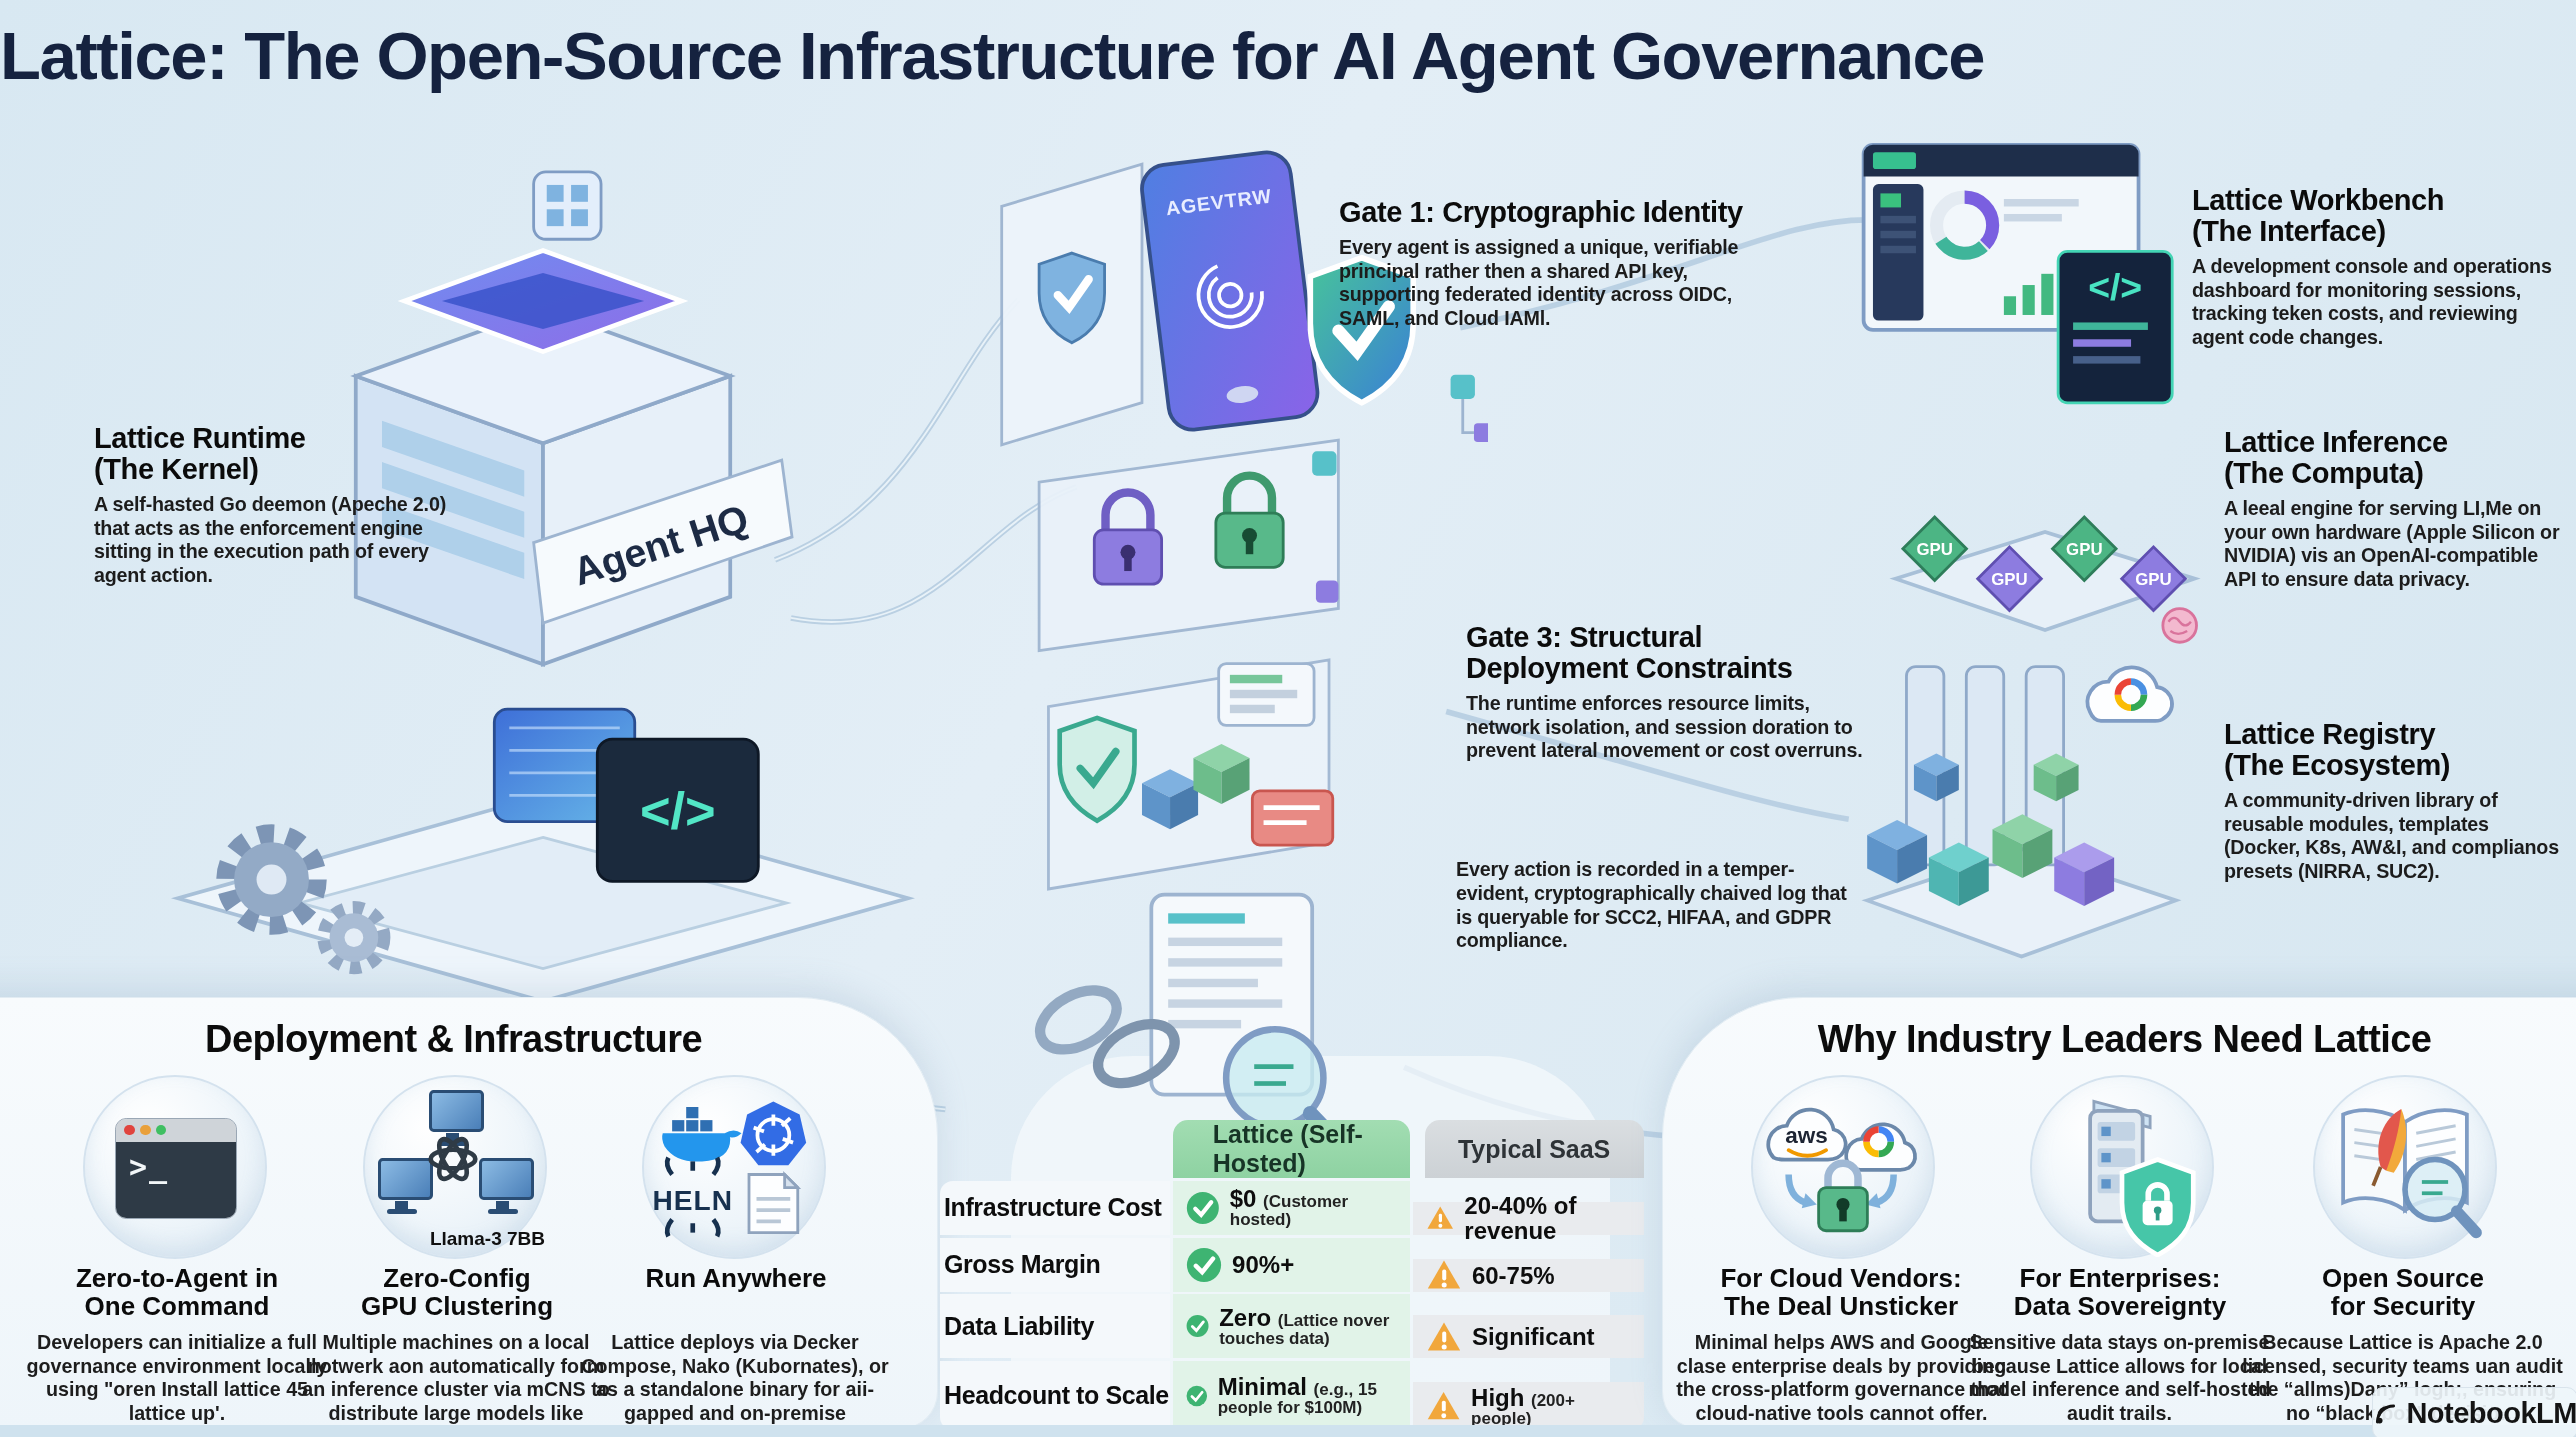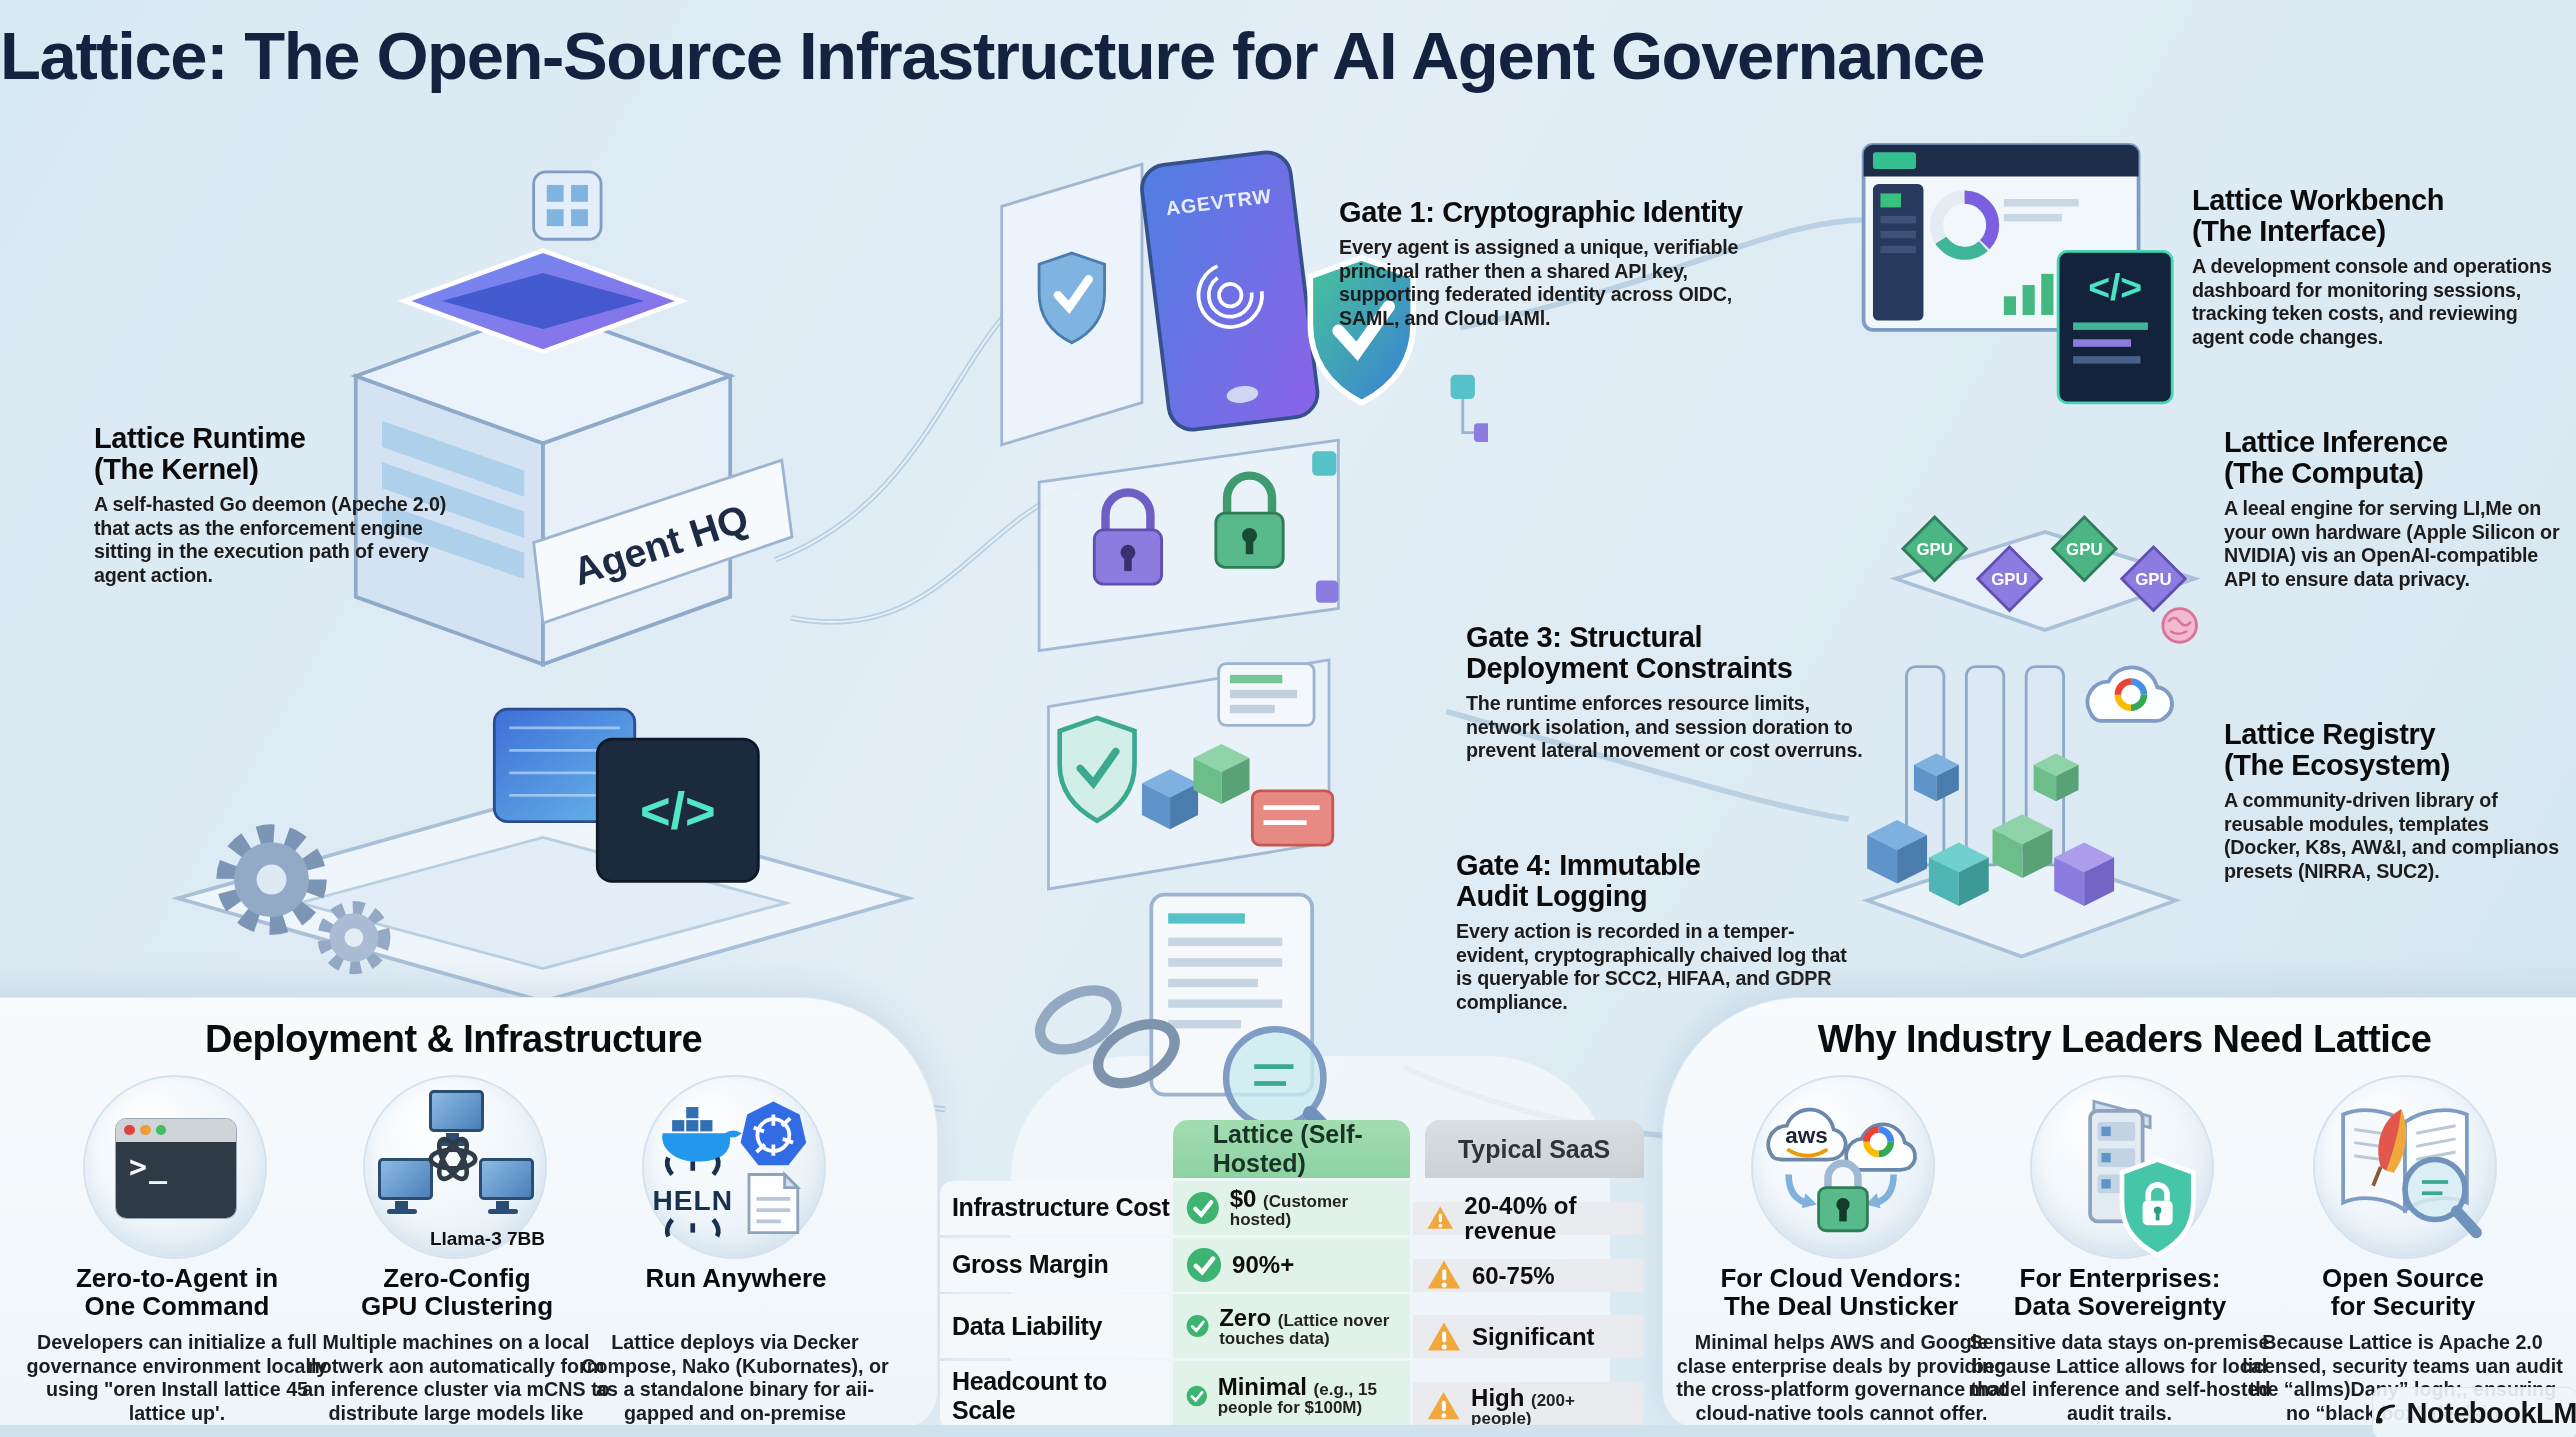--- a/index.html
+++ b/index.html
@@ -58,21 +58,21 @@
   .cluster-label{position:absolute;left:0;right:0;bottom:7.5px;text-align:right;
     font-size:19px;font-weight:bold;color:#101010;}
   
   .cmp{left:940px;top:1120px;width:698px;}
   .cmp-grid{display:grid;grid-template-columns:230px 237px 231px;
     grid-template-rows:58px 54px 54px 64px 69px;gap:2.8px;}
   .chip{display:flex;align-items:center;justify-content:center;
     font-weight:bold;font-size:25px;border-radius:15px 15px 0 0;}
   .chip-green{background:linear-gradient(#a2ddb2,#8ed2a2);color:#173426;padding-left:40px;}
   .chip-gray{background:linear-gradient(#dadee1,#ccd1d5);color:#2e3337;margin-left:12px;}
-  .c-label{background:#f4f8fb;display:flex;align-items:center;padding-left:12px;
+  .c-label{background:#f4f8fb;display:flex;align-items:center;padding-left:4px;
     font-weight:bold;font-size:25px;color:#0d0d0d;letter-spacing:-0.4px;}
   .c-green{background:#e1f3e8;}
   .c-gray{background:#e9ebee;margin-top:21px;}
   .cell-val{display:flex;align-items:center;gap:10.3px;padding:5.6px 7.5px 5.6px 13px;}
   .val-text{line-height:1.05;}
   .v-main{font-weight:bold;font-size:24px;color:#0d0d0d;margin-right:6.6px;}
   .v-sub{font-weight:bold;font-size:17px;color:#222;}
   .rt-l{border-top-left-radius:13px}.rb-l{border-bottom-left-radius:13px}
   .rb-r{border-bottom-right-radius:13px}
   
@@ -390,22 +390,20 @@
   <div class="abs" style="left:1339px;top:197px;width:440px">
     <div class="tb-h">Gate 1: Cryptographic Identity</div>
     <div class="tb-p">Every agent is assigned a unique, verifiable principal rather then a shared API key, supporting federated identity across OIDC, SAML, and Cloud IAMl.</div>
   </div>
   <div class="abs" style="left:1466px;top:622px;width:403px">
     <div class="tb-h">Gate 3: Structural
 Deployment Constraints</div>
     <div class="tb-p">The runtime enforces resource limits, network isolation, and session doration to prevent lateral movement or cost overruns.</div>
   </div>
   <div class="abs" style="left:1456px;top:850px;width:403px">
-    <div class="tb-h">Gate 4: Immutable
-Audit Logging</div>
     <div class="tb-p">Every action is recorded in a temper-evident, cryptographically chaived log that is queryable for SCC2, HIFAA, and GDPR compliance.</div>
   </div>
 
   <div class="abs" style="left:2192px;top:185px;width:365px">
     <div class="tb-h">Lattice Workbench
 (The Interface)</div>
     <div class="tb-p">A development console and operations dashboard for monitoring sessions, tracking teken costs, and reviewing agent code changes.</div>
   </div>
   <div class="abs" style="left:2224px;top:427px;width:337px">
     <div class="tb-h">Lattice Inference

